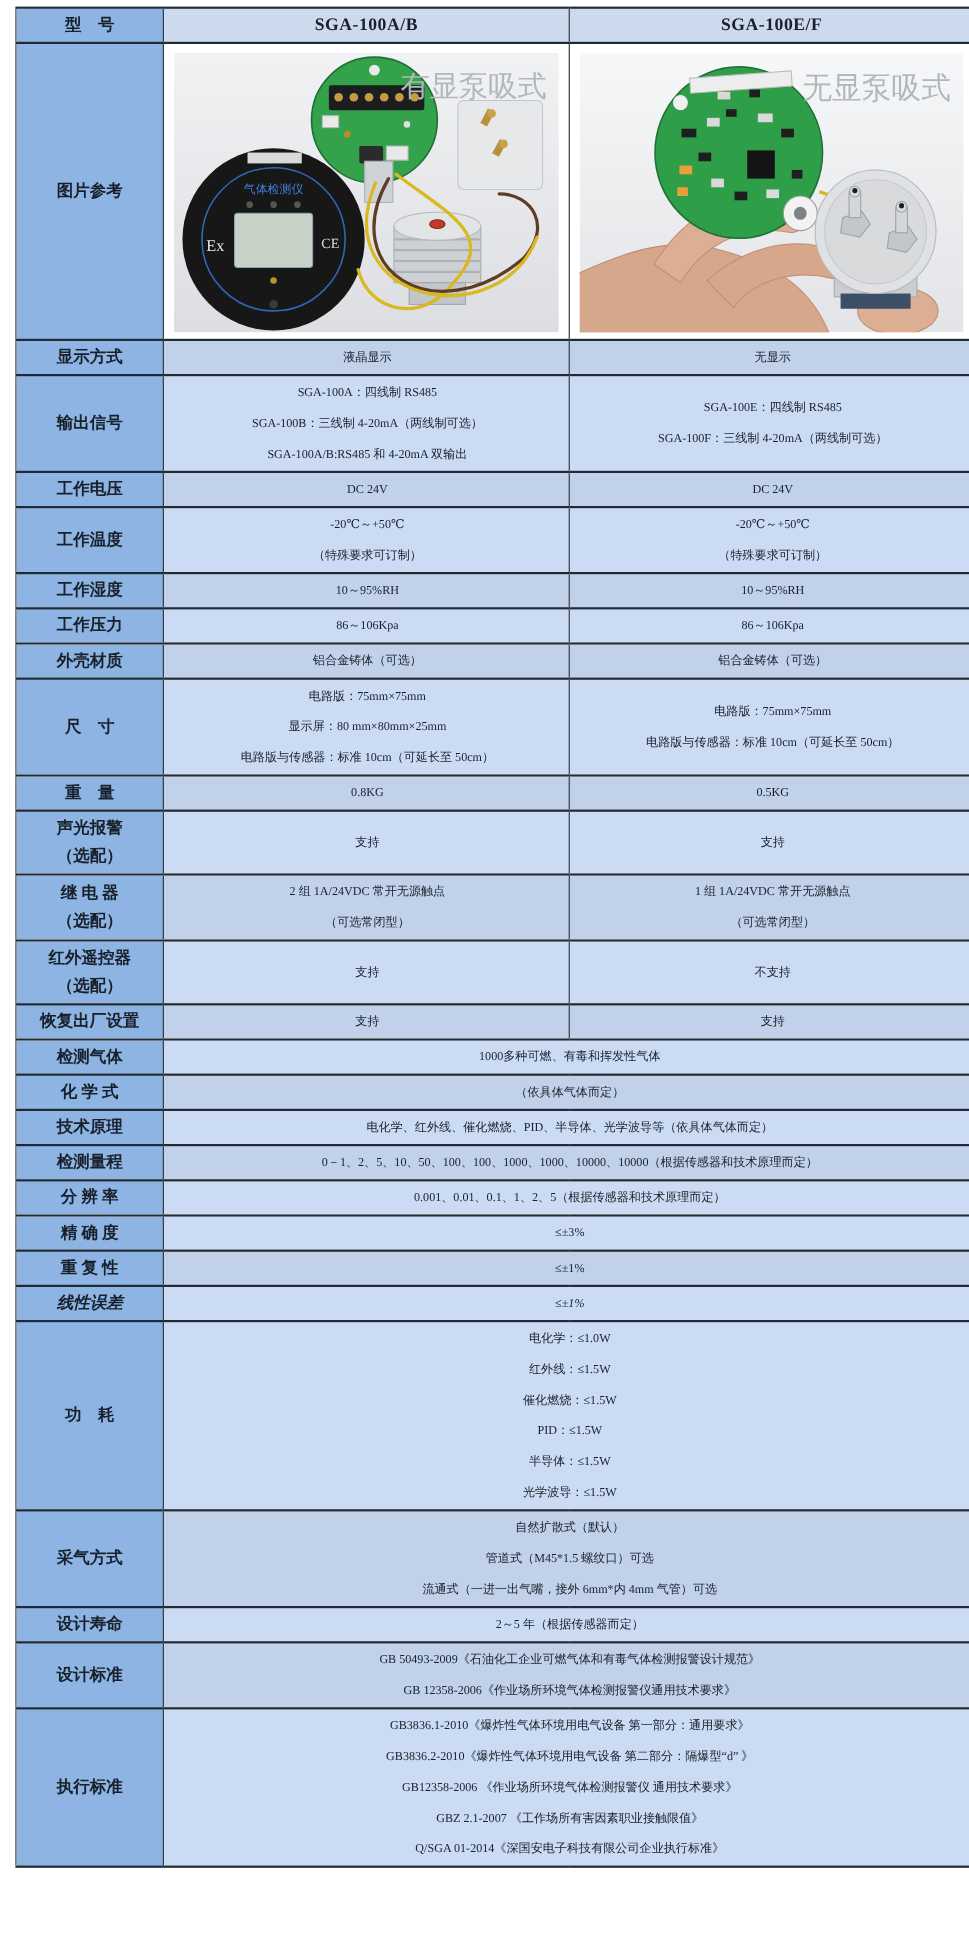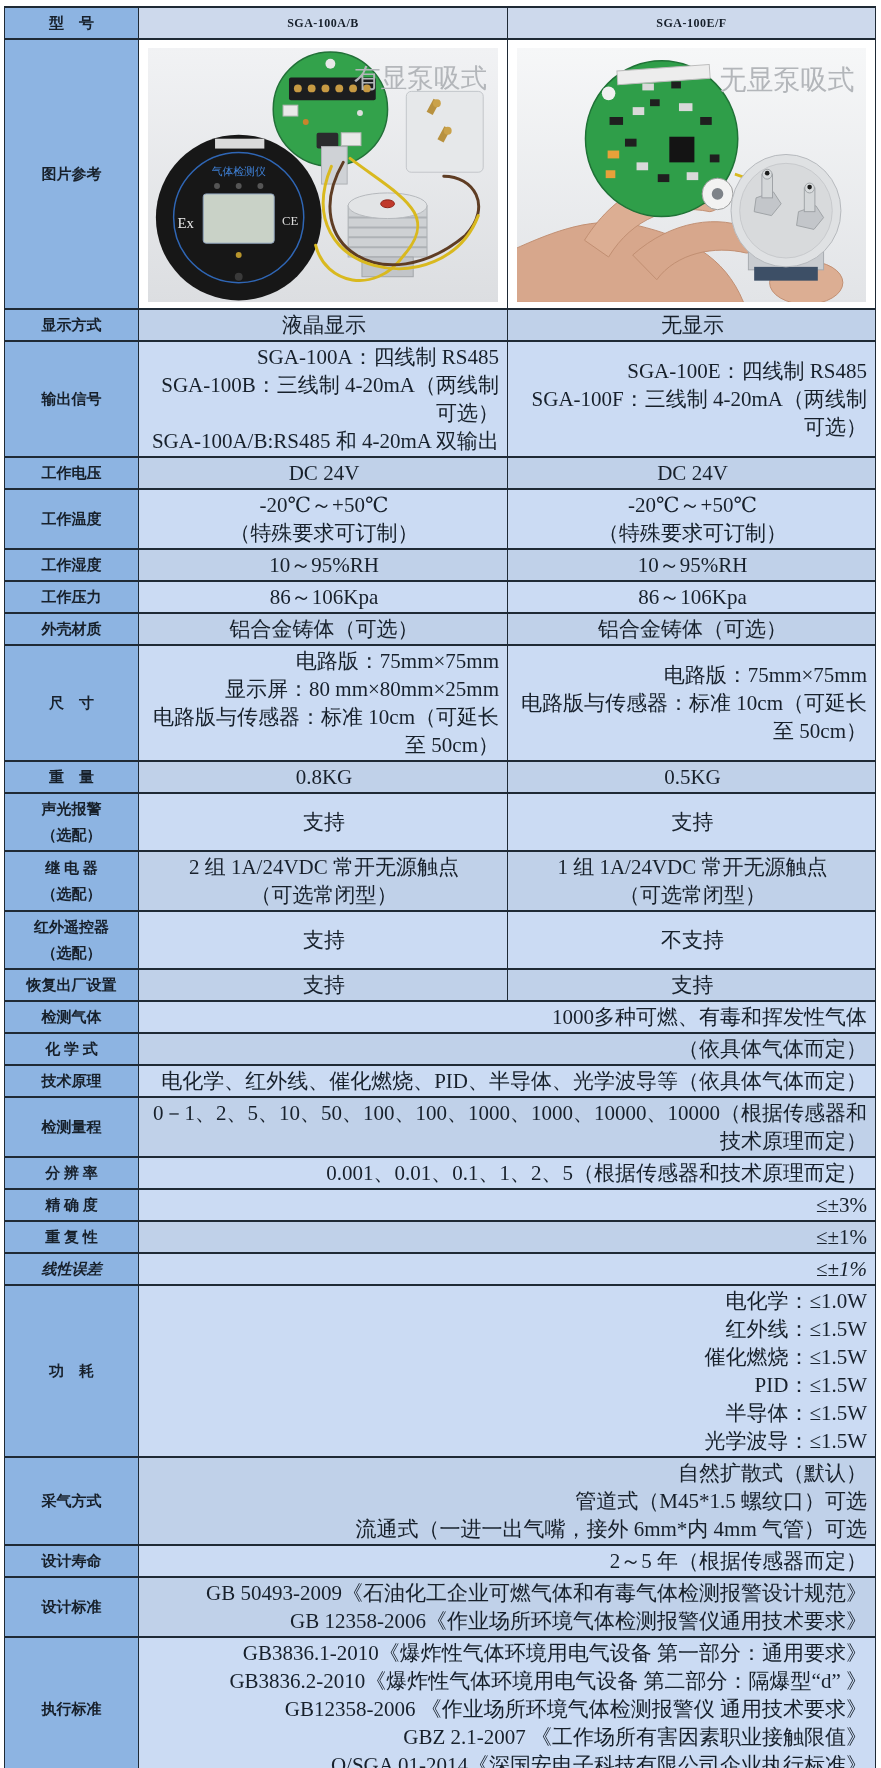--- a/index.html
+++ b/index.html
@@ -6,30 +6,30 @@
     --label-bg:#8db4e2;
     --header-bg:#cdd9ec;
     --row-light:#cbdbf3;
     --row-dark:#c0d1e9;
     --border:#1f2a35;
     --text:#17202b;
     --photo-overlay:#b3b6ba;
   }
   *{box-sizing:border-box;}
   body{margin:0;background:#ffffff;width:881px;font-family:"Liberation Serif","DejaVu Serif",serif;color:var(--text);}
-  .page{width:881px;height:1768px;padding:6px 4px;background:#fff;overflow:hidden;}
+  .page{width:881px;height:1768px;padding:6px 14px;background:#fff;overflow:hidden;}
   table{border-collapse:collapse;width:871px;table-layout:fixed;}
   td{border-left:1px solid var(--border);border-right:1px solid var(--border);
      border-top:2px solid var(--border);border-bottom:2px solid var(--border);
      vertical-align:middle;overflow:hidden;}
   .label-cell{background:var(--label-bg);text-align:center;font-weight:bold;font-size:15px;line-height:26px;padding:2px 2px;}
-  .model-cell{background:var(--header-bg);text-align:center;font-weight:bold;font-size:12px;height:30px;letter-spacing:.5px;}
-  .val-cell{font-size:21px;line-height:28px;padding:1px 8px 1px 10px;}
+  .model-cell{background:var(--header-bg);text-align:center;font-weight:bold;font-size:16px;height:30px;letter-spacing:.5px;}
+  .val-cell{font-size:11px;line-height:28px;padding:1px 8px 1px 10px;}
   .val-center{text-align:center;}
-  .val-left{text-align:right;margin-top:32px;}
+  .val-left{text-align:center;margin-top:32px;}
   tr.shade-l .val-cell{background:var(--row-light);}
   tr.shade-d .val-cell{background:var(--row-dark);}
   .photo-cell{background:#ffffff;padding:8px 9px 6px 9px;height:270px;}
   .photo{width:100%;height:100%;position:relative;}
   .photo svg{display:block;width:100%;height:100%;}
 </style>
 </head>
 <body>
 
 <div class="page">

